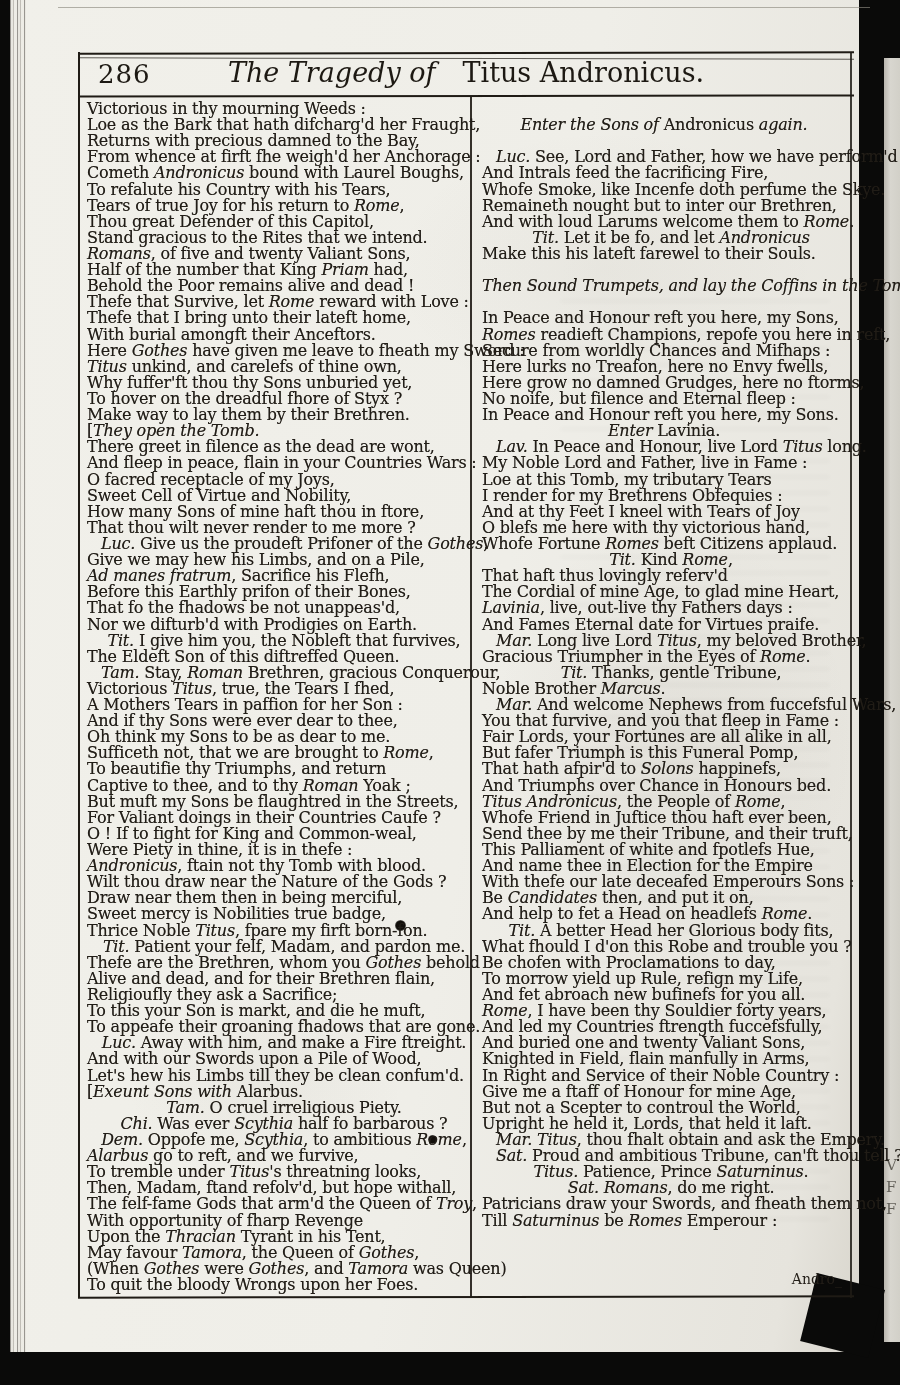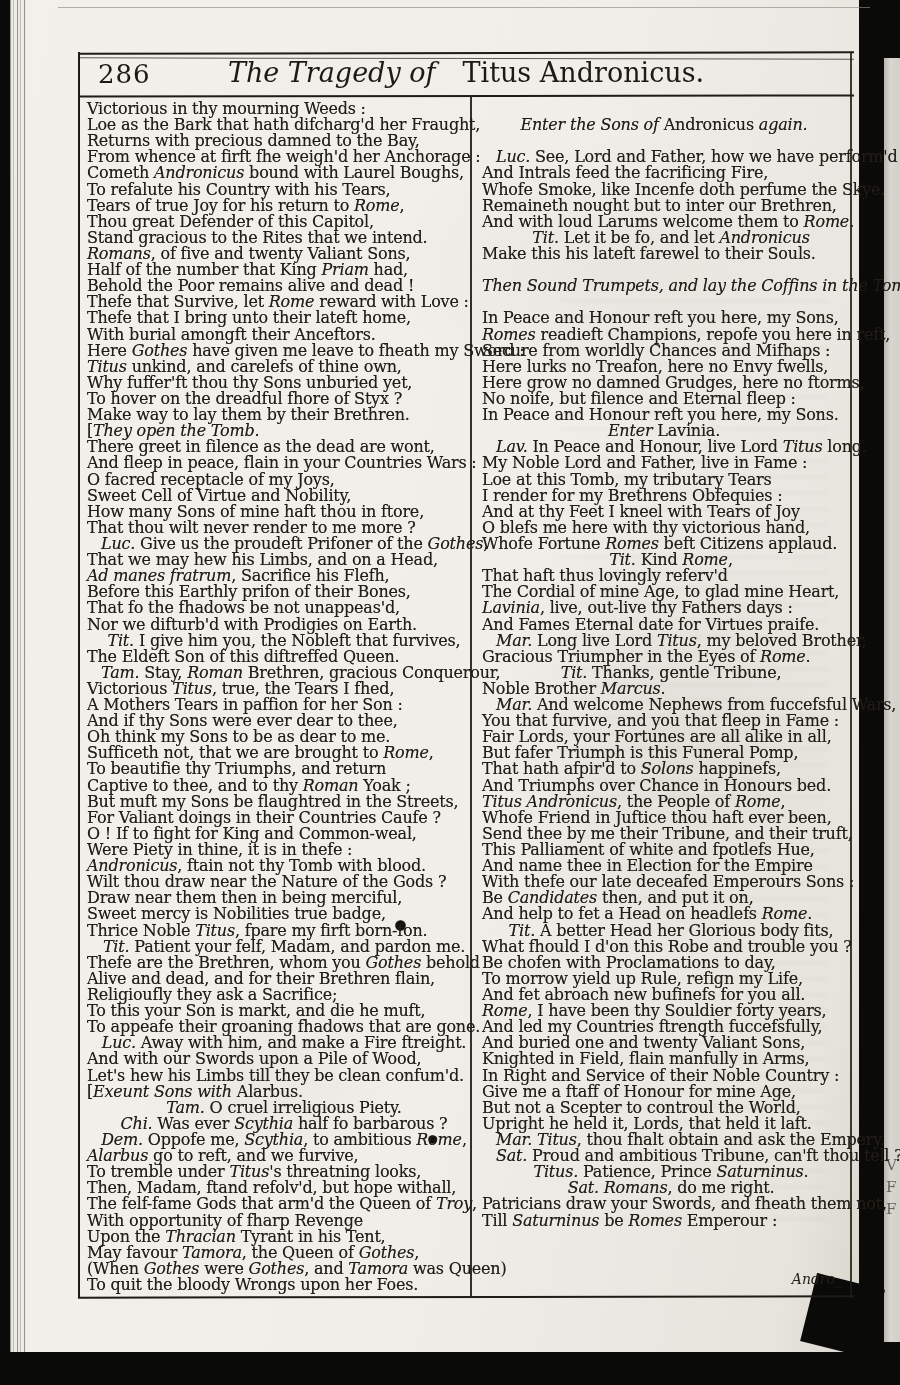--- a/index.html
+++ b/index.html
@@ -53,21 +53,21 @@
        text-shadow:0 0 .5px rgba(25,20,15,.55);}
   .col-left{left:87px;top:101px;width:380px;}
   .col-right{left:482px;top:101px;width:364px;}
   .line{height:16.12px;line-height:16.12px;white-space:nowrap;}
   .line.indent{text-indent:14px;text-align:center;}
   .line.sd-right{text-align:left;padding-right:2px;}
   .line.sd-center{text-align:center;}
   .line.blank{visibility:hidden;}
 
   .catchword{position:absolute;left:482px;top:1271px;width:360px;text-align:right;
-             font-style:italic;font-size:14px;color:#241f19;}
+             font-size:14px;color:#241f19;}
 
   .ink-blot{position:absolute;background:radial-gradient(circle,#120f0b 55%,rgba(18,15,11,.5) 75%,transparent 100%);border-radius:50%;}
   .blot-1{left:395px;top:920px;width:11px;height:11px;}
   .blot-2{left:428px;top:1135px;width:9px;height:9px;}
   .bleed{position:absolute;opacity:.05;background:
       repeating-linear-gradient(180deg,rgba(30,25,20,.8) 0 2px,transparent 2px 16px);}
   .bleed-a{left:560px;top:300px;width:270px;height:500px;filter:blur(2px);}
   .bleed-b{left:600px;top:850px;width:230px;height:380px;filter:blur(2px);}
 </style>
 </head>
@@ -123,21 +123,21 @@
     <div class="line"><span>To hover on the dreadful fhore of Styx ?</span></div>
     <div class="line"><span>Make way to lay them by their Brethren.</span></div>
     <div class="line sd-right"><span>[</span><i>They open the Tomb.</i></div>
     <div class="line"><span>There greet in filence as the dead are wont,</span></div>
     <div class="line"><span>And fleep in peace, flain in your Countries Wars :</span></div>
     <div class="line"><span>O facred receptacle of my Joys,</span></div>
     <div class="line"><span>Sweet Cell of Virtue and Nobility,</span></div>
     <div class="line"><span>How many Sons of mine haft thou in ftore,</span></div>
     <div class="line"><span>That thou wilt never render to me more ?</span></div>
     <div class="line indent"><i>Luc.</i><span> Give us the proudeft Prifoner of the </span><i>Gothes</i><span>,</span></div>
-    <div class="line"><span>That we may hew his Limbs, and on a Head,</span></div>
+    <div class="line"><span>Give we may hew his Limbs, and on a Pile,</span></div>
     <div class="line"><i>Ad manes fratrum</i><span>, Sacrifice his Flefh,</span></div>
     <div class="line"><span>Before this Earthly prifon of their Bones,</span></div>
     <div class="line"><span>That fo the fhadows be not unappeas'd,</span></div>
     <div class="line"><span>Nor we difturb'd with Prodigies on Earth.</span></div>
     <div class="line indent"><i>Tit.</i><span> I give him you, the Nobleft that furvives,</span></div>
     <div class="line"><span>The Eldeft Son of this diftreffed Queen.</span></div>
     <div class="line indent"><i>Tam.</i><span> Stay, </span><i>Roman</i><span> Brethren, gracious Conquerour,</span></div>
     <div class="line"><span>Victorious </span><i>Titus</i><span>, true, the Tears I fhed,</span></div>
     <div class="line"><span>A Mothers Tears in paffion for her Son :</span></div>
     <div class="line"><span>And if thy Sons were ever dear to thee,</span></div>

